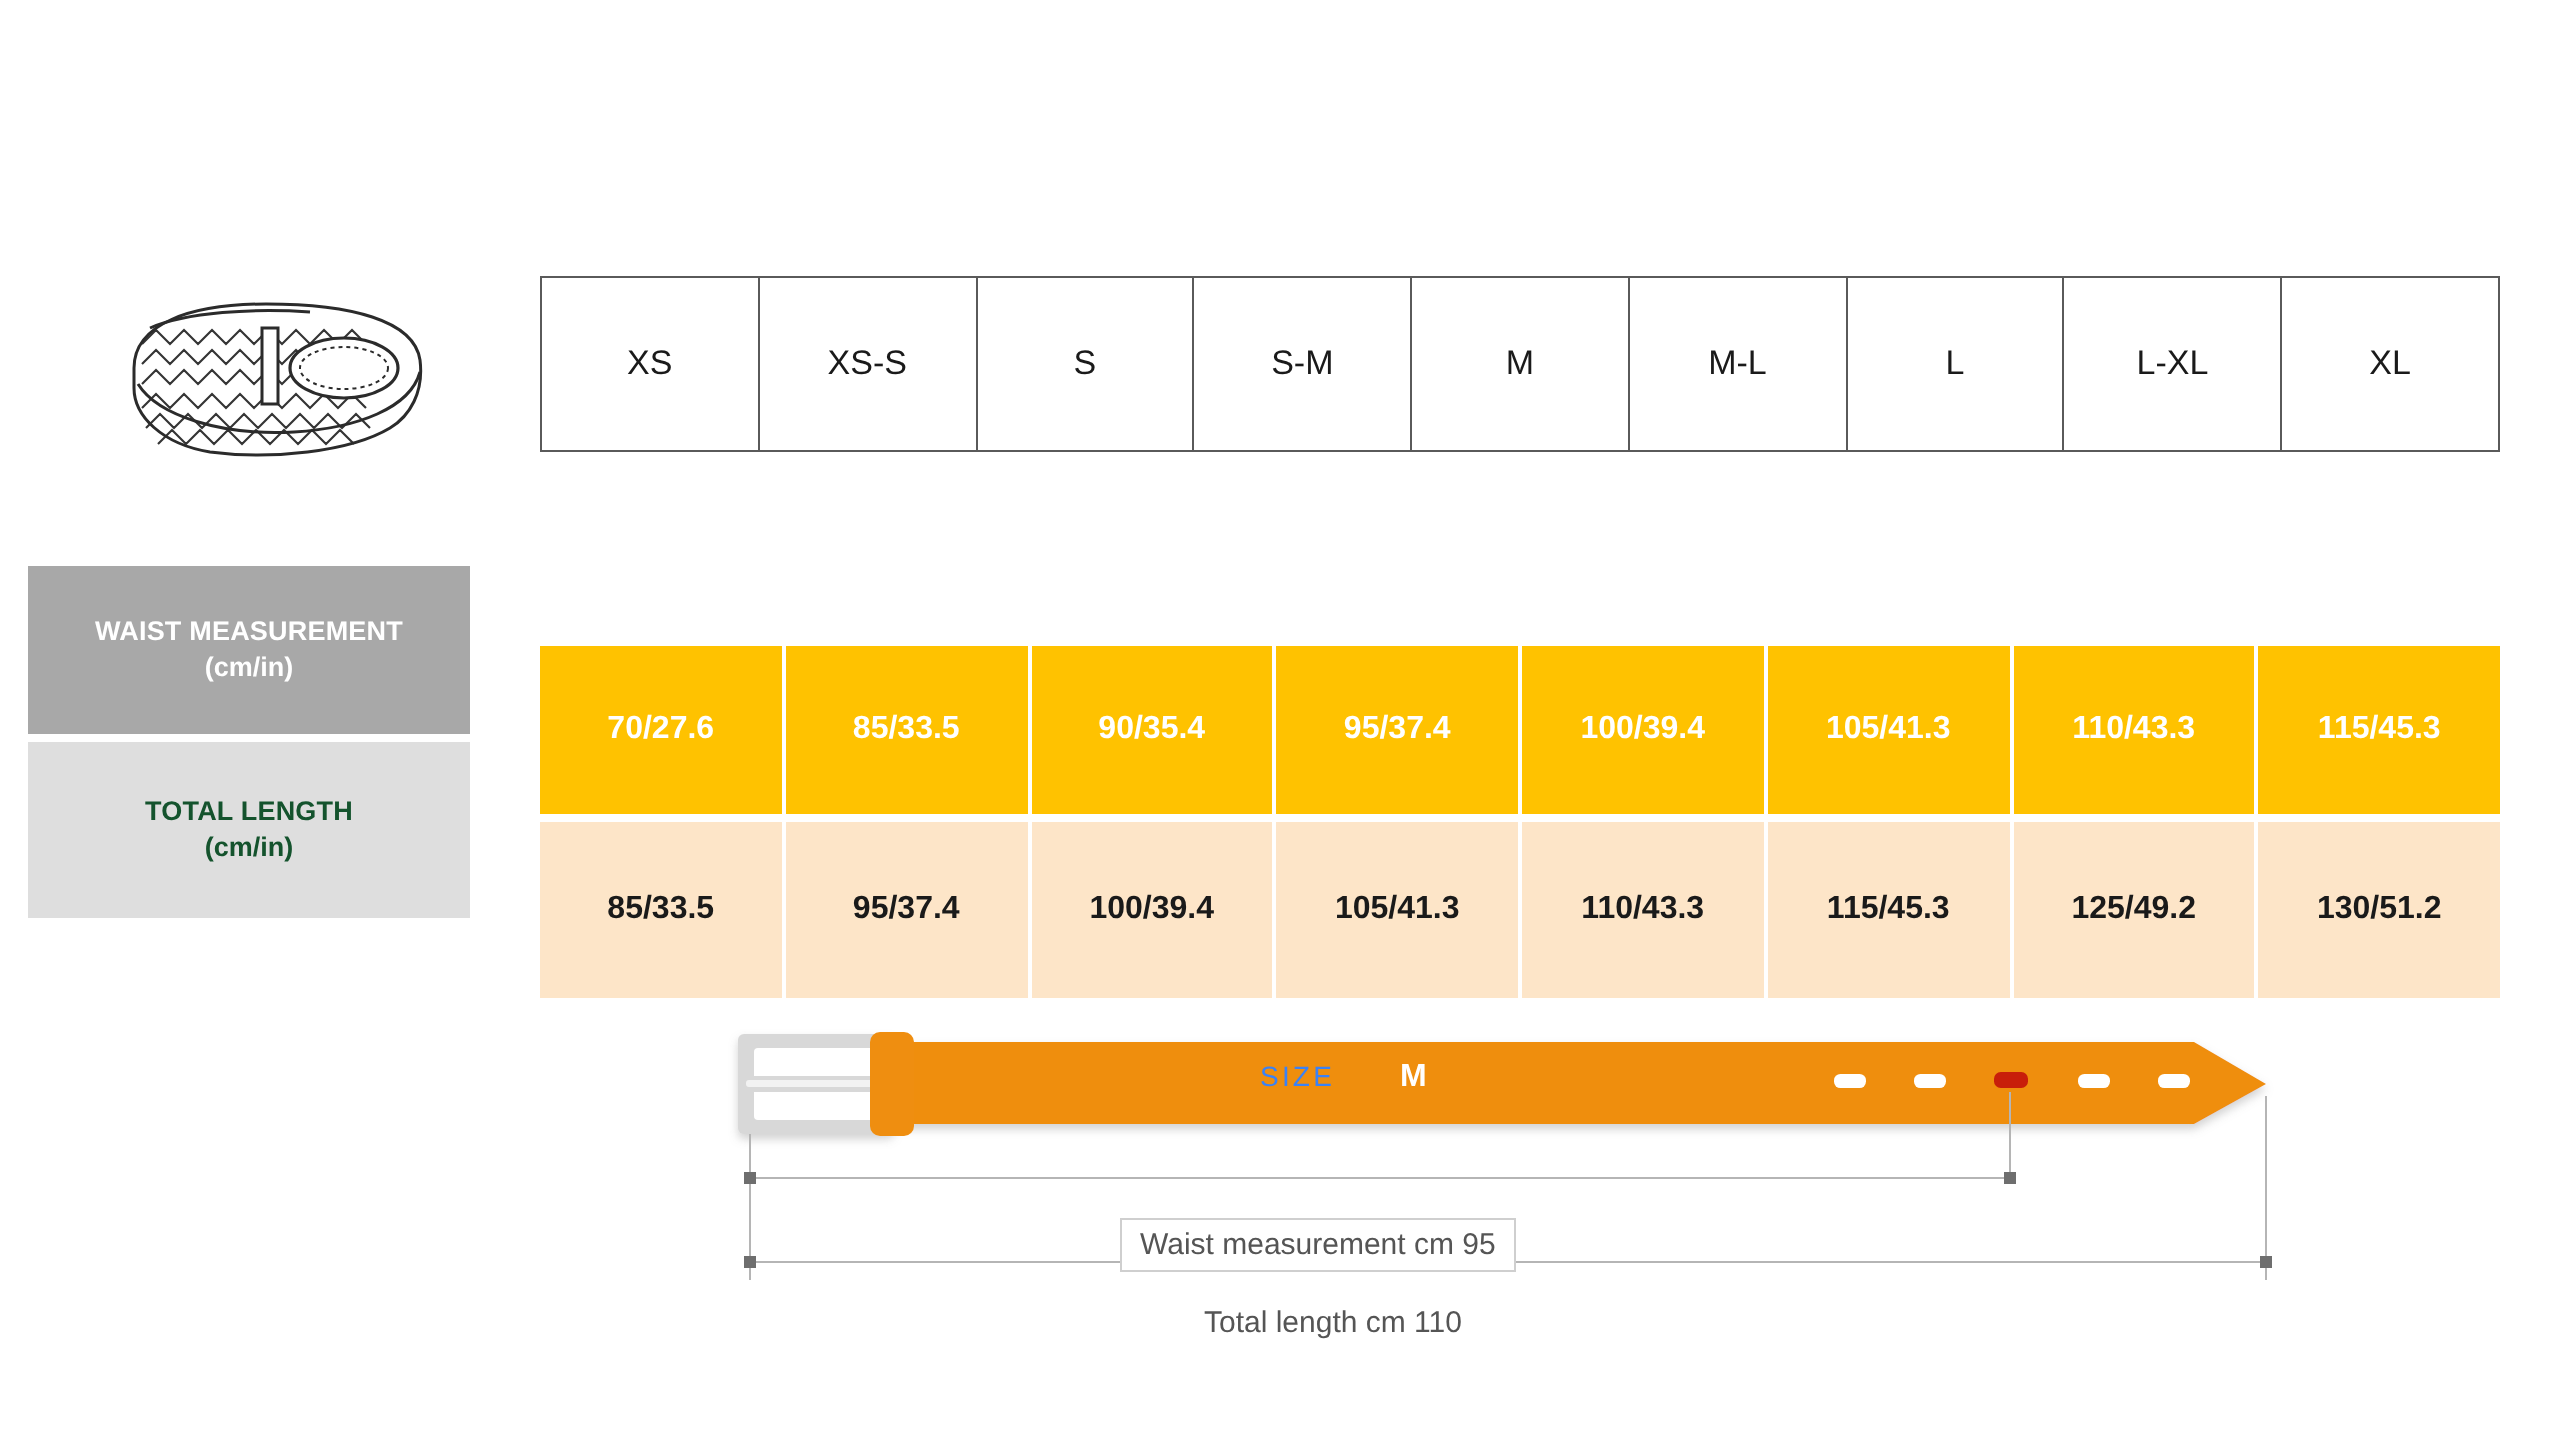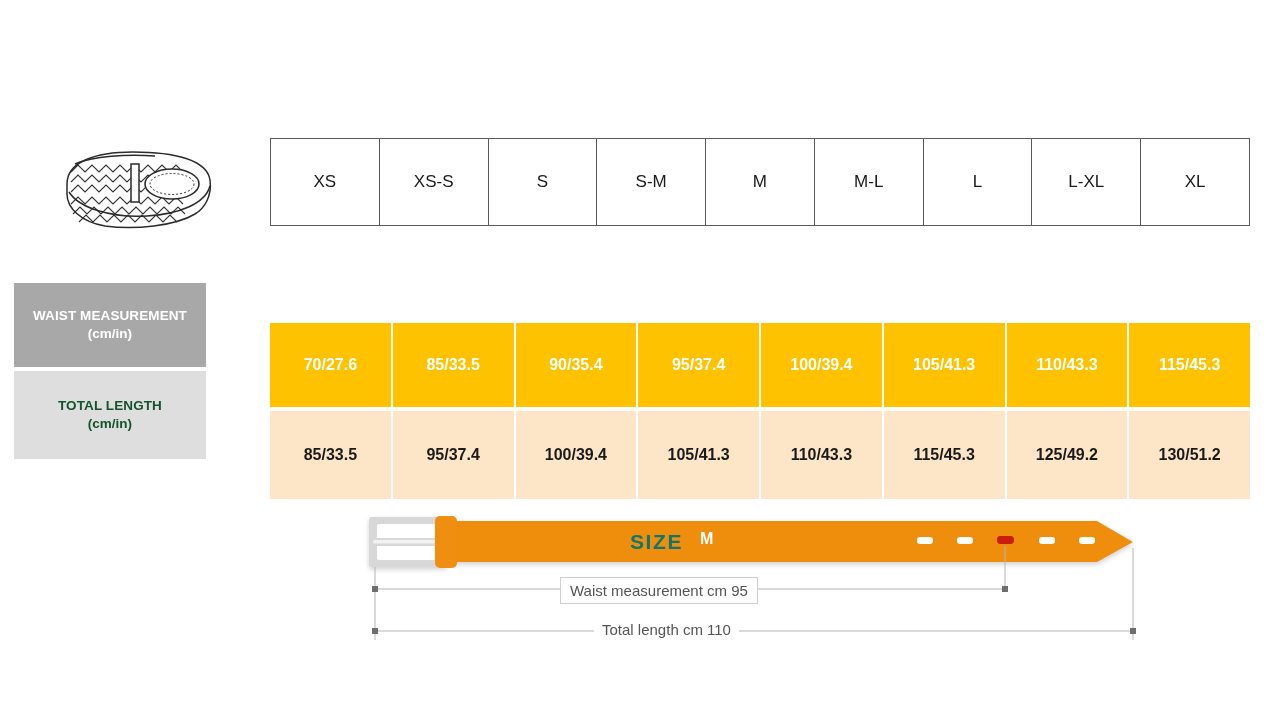--- a/index.html
+++ b/index.html
@@ -51,21 +51,21 @@
     left: 14px;
     height: 84px;
   }
   #waist-row { top: 283px; }
   #length-row { top: 371px; height: 88px; }
 
   .row-label {
     position: absolute;
     left: 0;
     top: 0;
-    width: 192px;
+    width: 221px;
     height: 100%;
     display: flex;
     flex-direction: column;
     align-items: center;
     justify-content: center;
     text-align: center;
     line-height: 1.35;
   }
   #waist-label {
     background: #a8a8a8;
@@ -121,39 +121,40 @@
     position: absolute;
     left: 355px;
     top: 500px;
     width: 800px;
     height: 160px;
   }
   #belt-size-text {
     position: absolute;
     left: 630px;
     top: 530px;
-    font-size: 21px;
-    color: #0f766e;
+    font-size: 14px;
+    color: #3b82f6;
     letter-spacing: 1.6px;
-    font-weight: 700;
+    font-weight: 400;
   }
   #belt-size-value {
     position: absolute;
     left: 700px;
     top: 530px;
     font-size: 16px;
     color: #ffffff;
     font-weight: bold;
   }
   .dim-label {
     position: absolute;
     font-size: 15px;
     color: #555555;
     background: #ffffff;
     white-space: nowrap;
+    margin-top: 32px;
   }
   #waist-dim-label {
     left: 560px;
     top: 577px;
     padding: 4px 9px;
     border: 1px solid #cfcfcf;
   }
   #length-dim-label {
     left: 594px;
     top: 619px;

